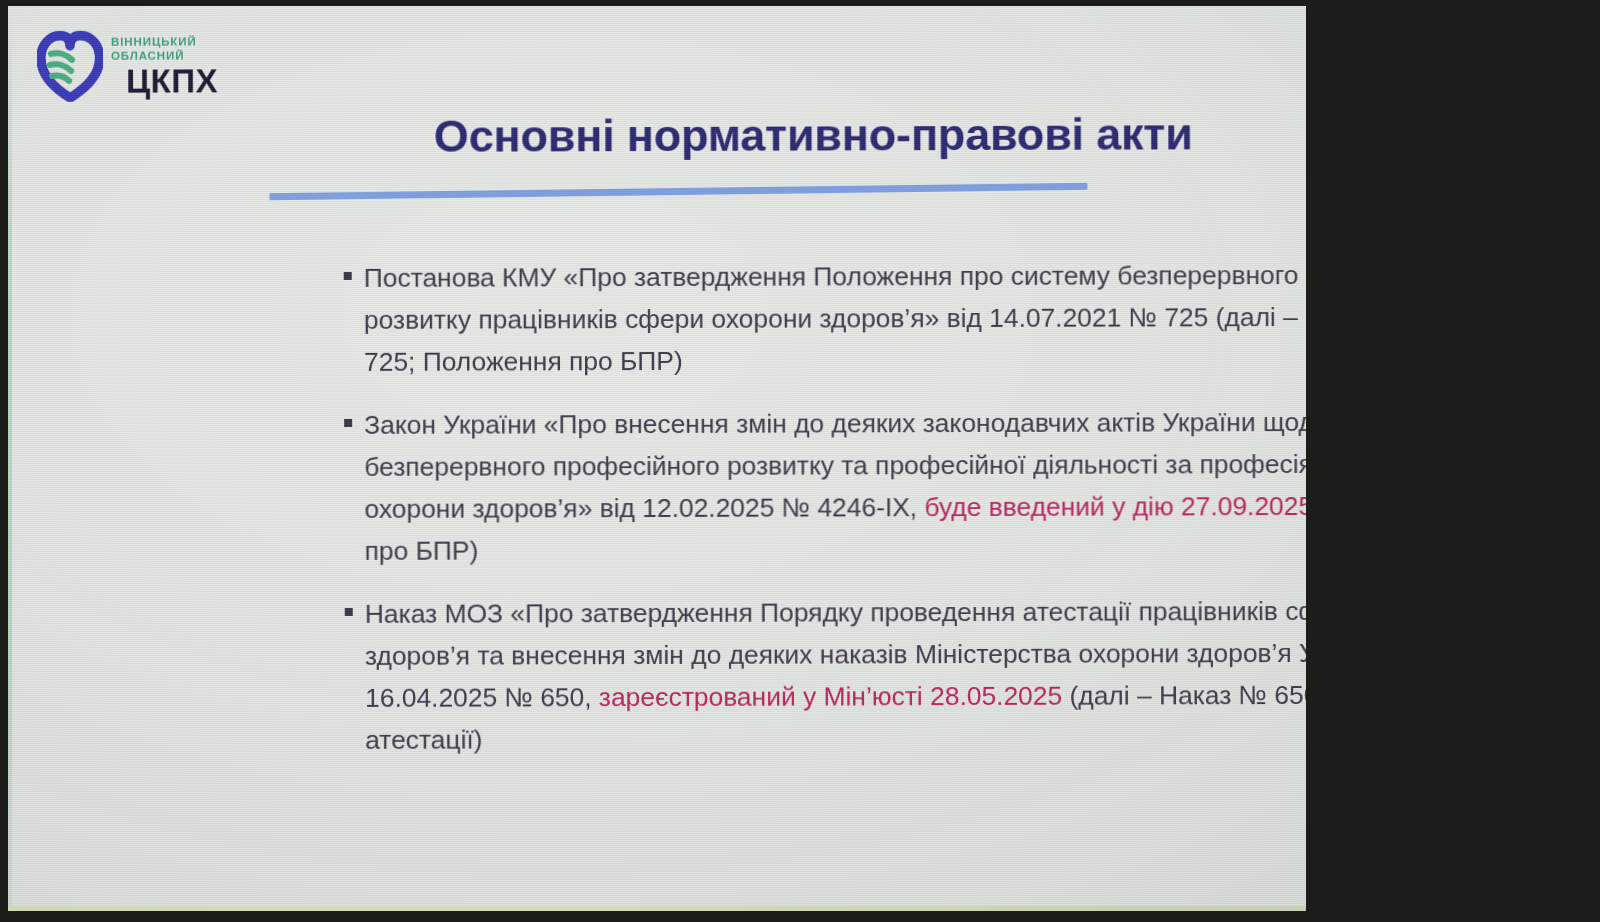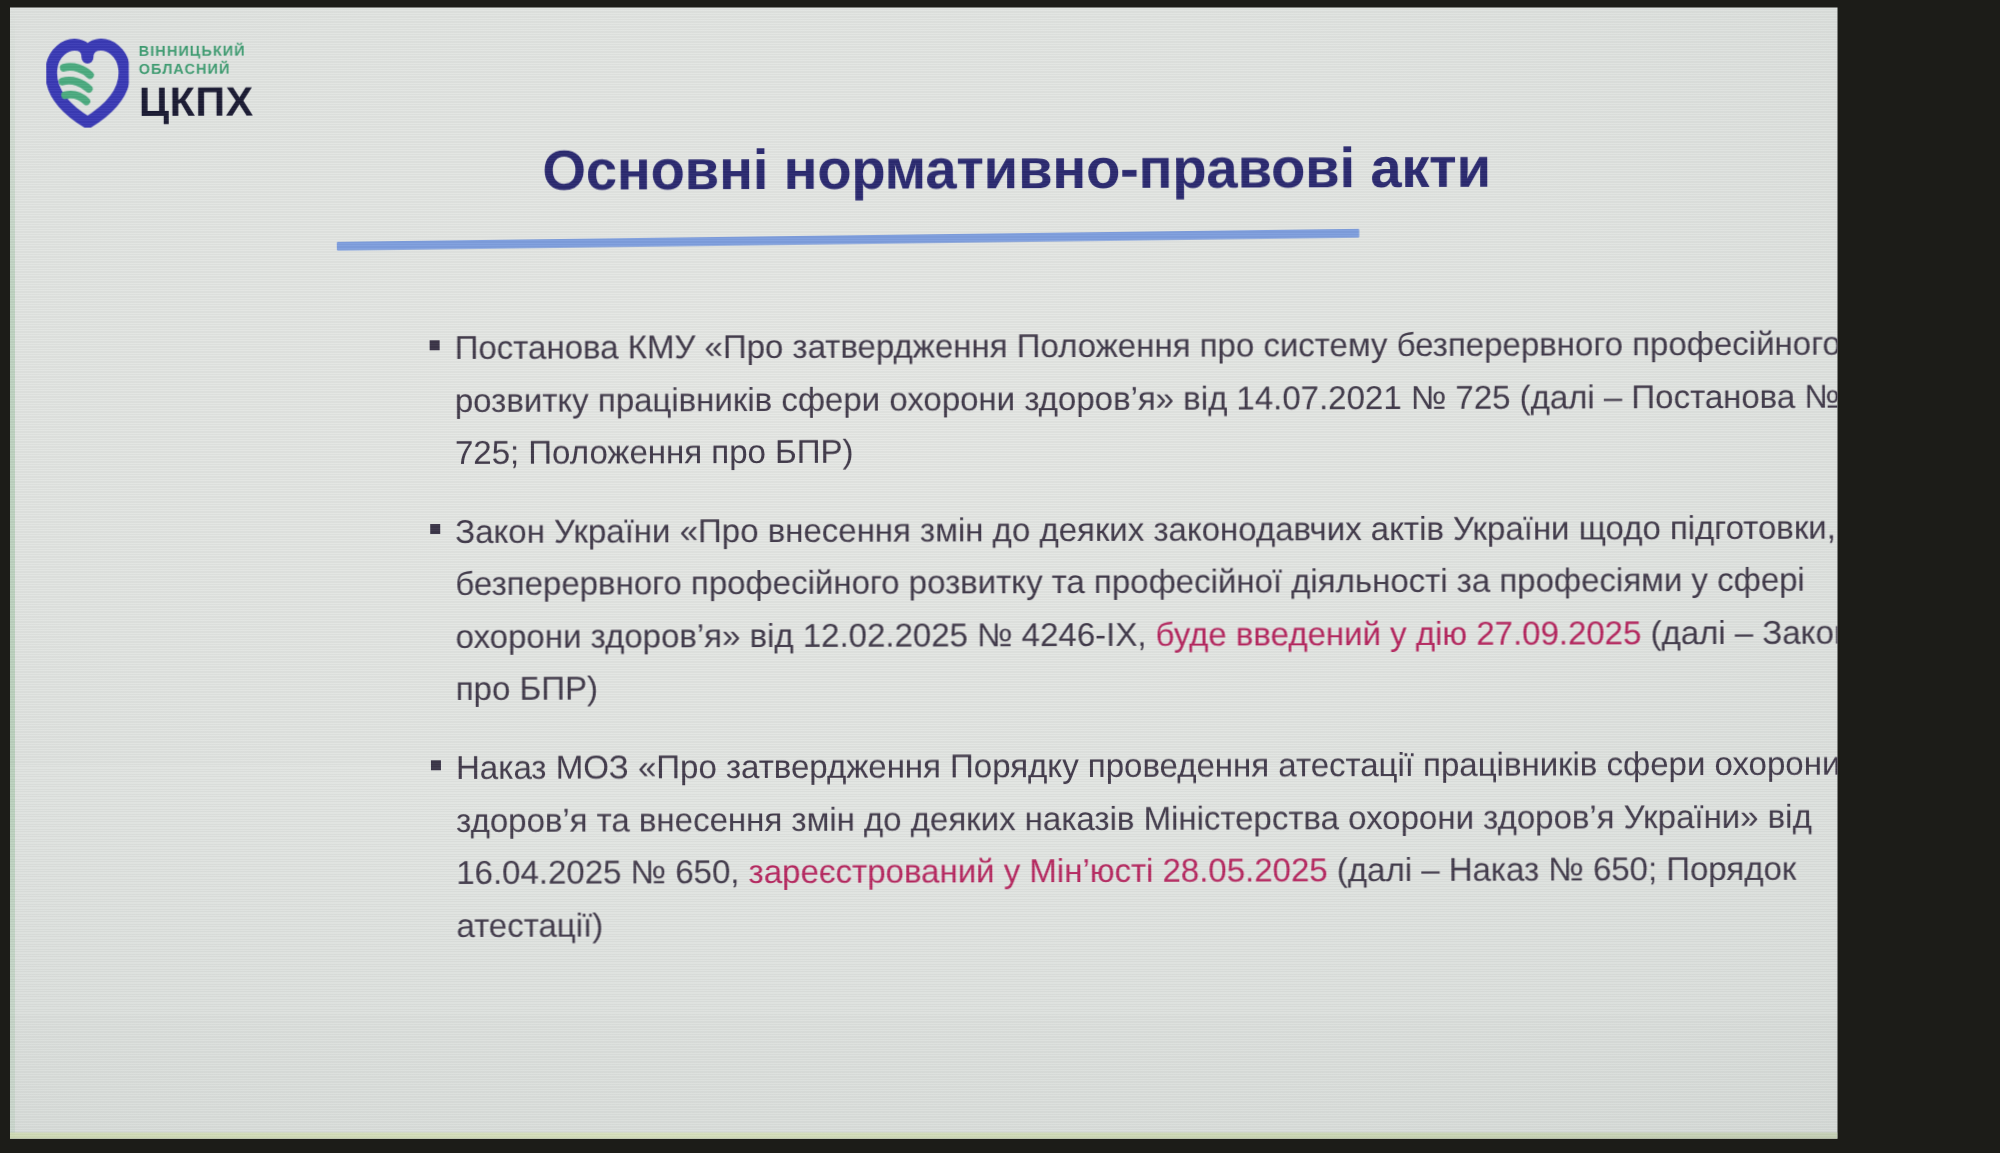--- a/index.html
+++ b/index.html
@@ -22,21 +22,21 @@
     height: 922px;
     background: #1c1c18;
     overflow: hidden;
   }
 
   
   #slide-surface {
     position: absolute;
     left: 8px;
     top: 6px;
-    width: 1462px;
+    width: 1298px;
     height: 905px;
     background:
       radial-gradient(125% 105% at 42% 34%,
           #e5e7e4 0%,
           #e1e4e1 36%,
           #dadedb 66%,
           #d3d8d5 86%,
           #cdd3d0 100%);
     overflow: hidden;
   }
@@ -119,20 +119,21 @@
   #logo-acronym {
     font-family: "Liberation Sans", "DejaVu Sans", sans-serif;
     font-size: 33px;
     font-weight: 700;
     letter-spacing: 0.5px;
     color: #1b1b33;
     line-height: 1.05;
     margin-top: 2px;
     filter: blur(0.32px);
     white-space: nowrap;
+    margin-left: 15px;
   }
 
   
   #title-zone {
     position: absolute;
     left: 258px;
     top: 106px;
     width: 1240px;
   }
   #slide-title {

